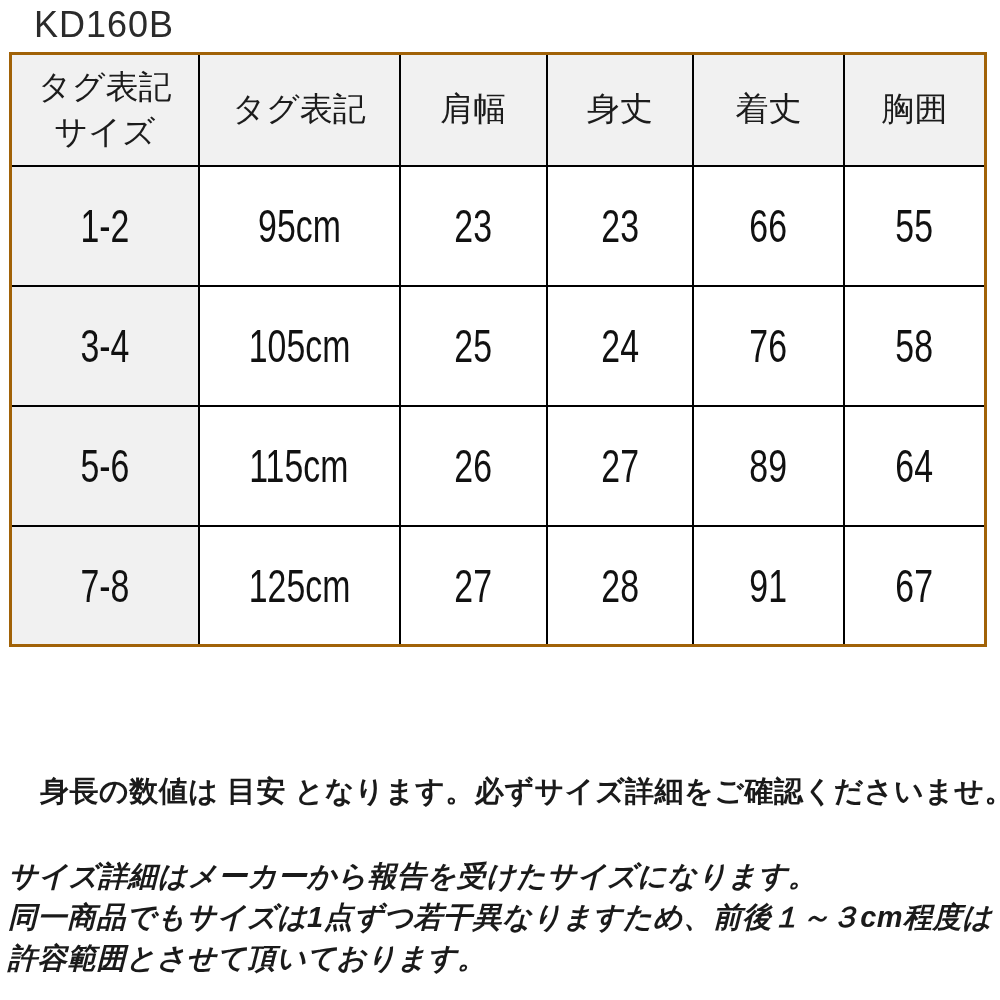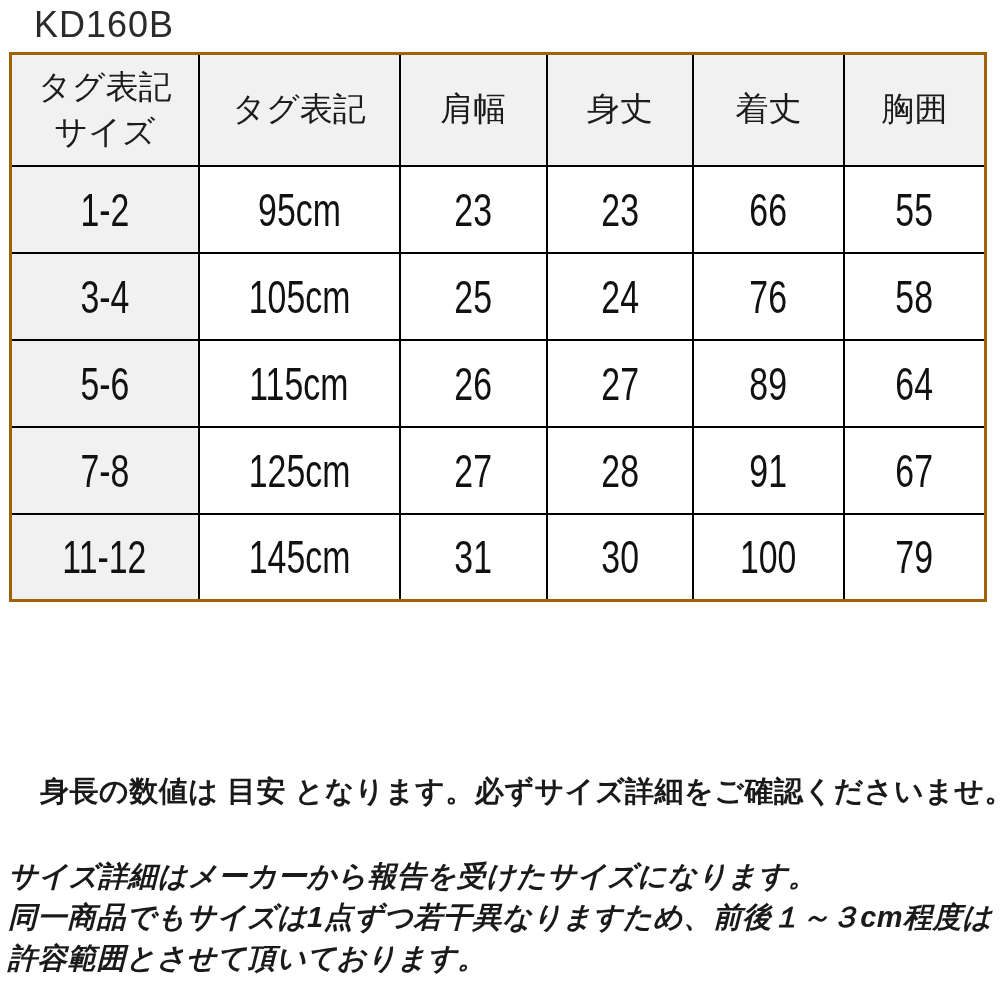--- a/index.html
+++ b/index.html
@@ -32,21 +32,21 @@
     border: 3px solid #a16207;
   }
   table.size-table th,
   table.size-table td {
     border: 2px solid #000;
     text-align: center;
     vertical-align: middle;
     overflow: hidden;
   }
   table.size-table thead tr { height: 112px; }
-  table.size-table tbody tr { height: 87px; }
+  table.size-table tbody tr { height: 120px; }
 
   th.col-head {
     background: #f1f1f1;
     font-weight: normal;
     font-size: 33px;
     color: #1c1c1c;
     line-height: 1.35;
   }
   th.col-head.two-line { white-space: pre-line; }
 
@@ -148,28 +148,20 @@
         <td class="val-cell"><span class="num">64</span></td>
       </tr>
       <tr>
         <td class="tag-cell"><span class="num">7-8</span></td>
         <td class="val-cell"><span class="num">125cm</span></td>
         <td class="val-cell"><span class="num">27</span></td>
         <td class="val-cell"><span class="num">28</span></td>
         <td class="val-cell"><span class="num">91</span></td>
         <td class="val-cell"><span class="num">67</span></td>
       </tr>
-      <tr>
-        <td class="tag-cell"><span class="num">11-12</span></td>
-        <td class="val-cell"><span class="num">145cm</span></td>
-        <td class="val-cell"><span class="num">31</span></td>
-        <td class="val-cell"><span class="num">30</span></td>
-        <td class="val-cell"><span class="num">100</span></td>
-        <td class="val-cell"><span class="num">79</span></td>
-      </tr>
     </tbody>
   </table>
 
   <div class="note-primary">身長の数値は 目安 となります。必ずサイズ詳細をご確認くださいませ。</div>
 
   <div class="note-secondary">
     <div class="line">サイズ詳細はメーカーから報告を受けたサイズになります。</div>
     <div class="line">同一商品でもサイズは1点ずつ若干異なりますため、前後１～３cm程度は</div>
     <div class="line">許容範囲とさせて頂いております。</div>
   </div>

